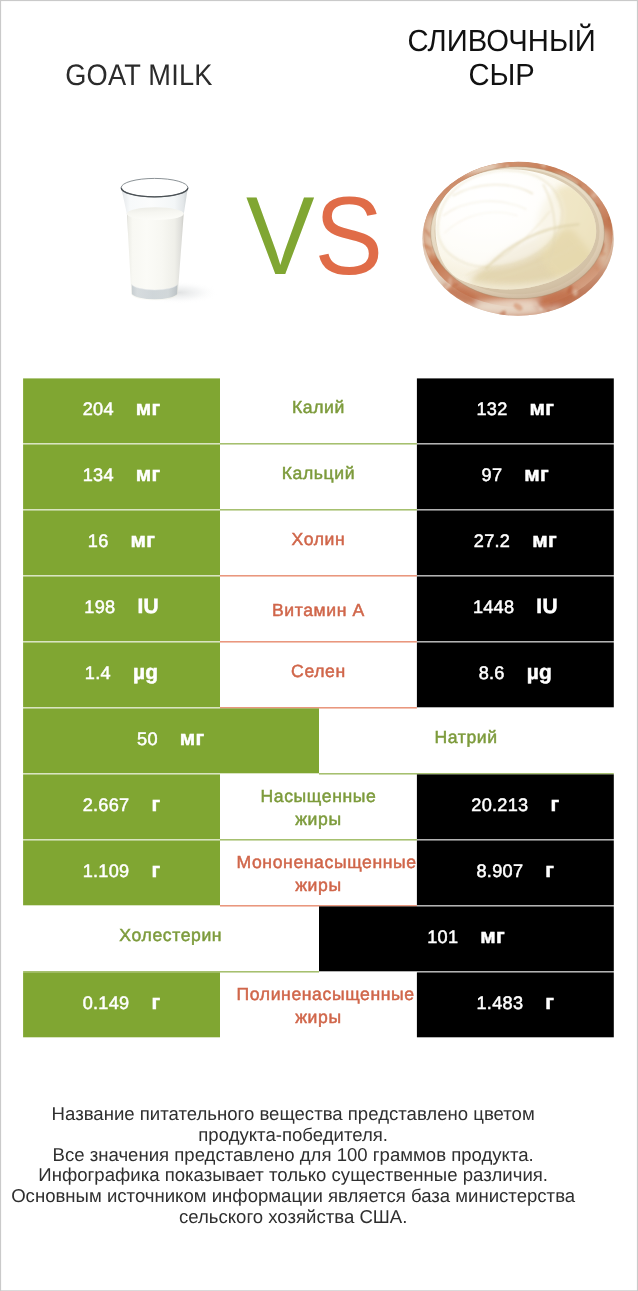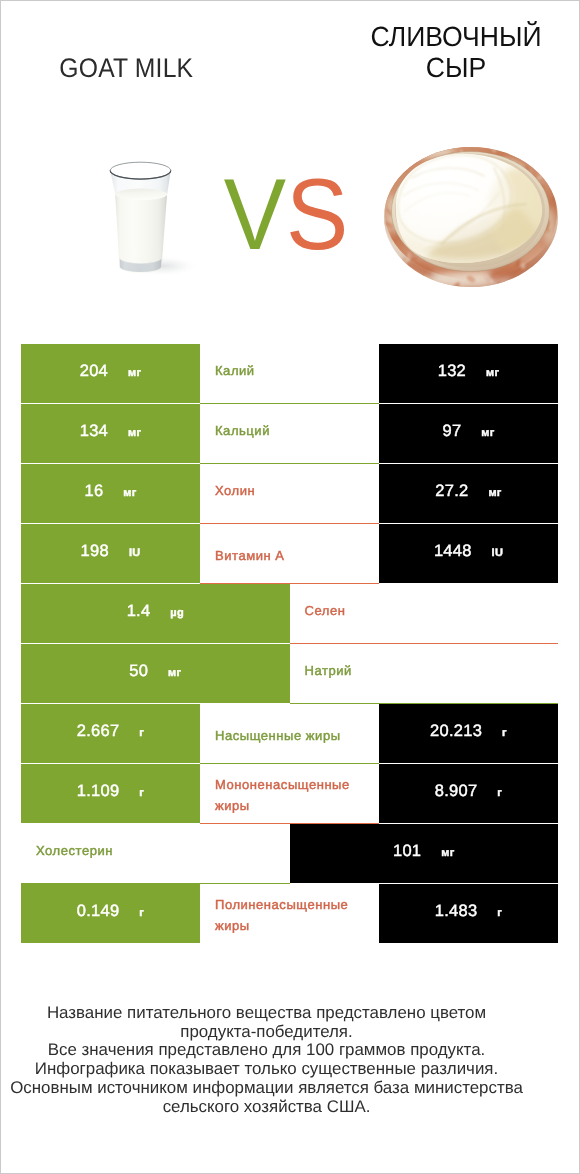--- a/index.html
+++ b/index.html
@@ -32,26 +32,26 @@
   .table{position:absolute;left:21px;top:344px;width:537px;}
   .row{display:table;table-layout:fixed;width:537px;height:59px;margin-bottom:0.5px;border-collapse:collapse;}
   .cell-l,.cell-m,.cell-r{height:59px;}
   .row:last-child{margin-bottom:0;}
   .cell-l,.cell-r{width:179px;display:table-cell;vertical-align:middle;text-align:center;
       color:#ffffff;font-weight:400;font-size:16.5px;box-sizing:border-box;
       letter-spacing:0.25px;-webkit-text-stroke:0.45px #ffffff;}
   .cell-l > span,.cell-r > span{position:relative;top:-2px;}
   .cell-l{background:#80A632;}
   .cell-r{background:#000000;width:179px;}
-  .cell-m{width:179px;text-align:left;font-weight:400;font-size:13px;letter-spacing:0.55px;
+  .cell-m{width:179px;text-align:center;font-weight:400;font-size:16px;letter-spacing:0.55px;
       line-height:21.2px;border-bottom:1px solid transparent;box-sizing:border-box;
       padding:0 15px;overflow:hidden;display:table-cell;vertical-align:middle;}
   .cell-m > span{display:block;position:relative;top:-3px;}
   .cell-m.two > span{top:2px;}
-  .unit{font-size:11px;margin-left:20px;font-weight:bold;}
+  .unit{font-size:19px;margin-left:20px;font-weight:bold;}
 
   
   .footer{position:absolute;left:0;top:1004px;width:533px;text-align:center;
       font-size:16.9px;color:#2f2f2f;line-height:18.7px;}
 </style>
 </head>
 <body>
 
 <div class="page">
   <div class="page-border"></div>
@@ -291,20 +291,21 @@
         <div class="cell-m two" style="color:#D0664A;-webkit-text-stroke:0.45px #D0664A;border-bottom-color:#E06C48">
           <span>Витамин A</span>
         </div>
         <div class="cell-r"><span>1448</span><span class="unit">IU</span></div>
       </div>
       <div class="row">
         <div class="cell-l"><span>1.4</span><span class="unit">µg</span></div>
         <div class="cell-m" style="color:#D0664A;-webkit-text-stroke:0.45px #D0664A;border-bottom-color:#E06C48">
           <span>Селен</span>
         </div>
+        <div class="cell-r"><span>8.6</span><span class="unit">µg</span></div>
       </div>
       <div class="row">
         <div class="cell-l"><span>50</span><span class="unit">мг</span></div>
         <div class="cell-m" style="color:#7D9B3C;-webkit-text-stroke:0.45px #7D9B3C;border-bottom-color:#80A632">
           <span>Натрий</span>
         </div>
       </div>
       <div class="row">
         <div class="cell-l"><span>2.667</span><span class="unit">г</span></div>
         <div class="cell-m two" style="color:#7D9B3C;-webkit-text-stroke:0.45px #7D9B3C;border-bottom-color:#80A632">

